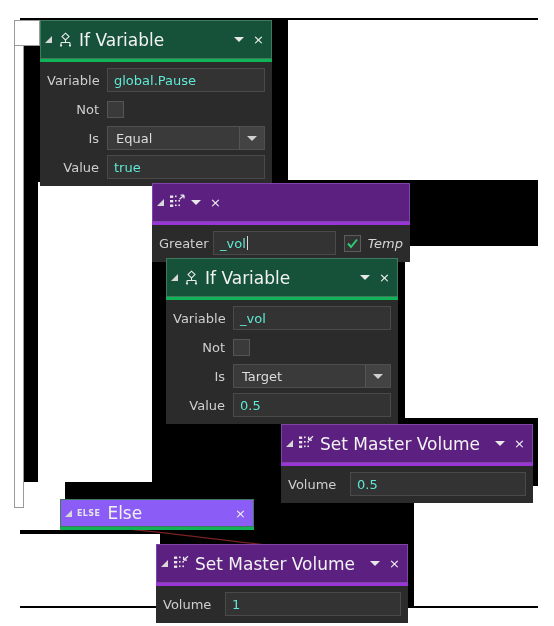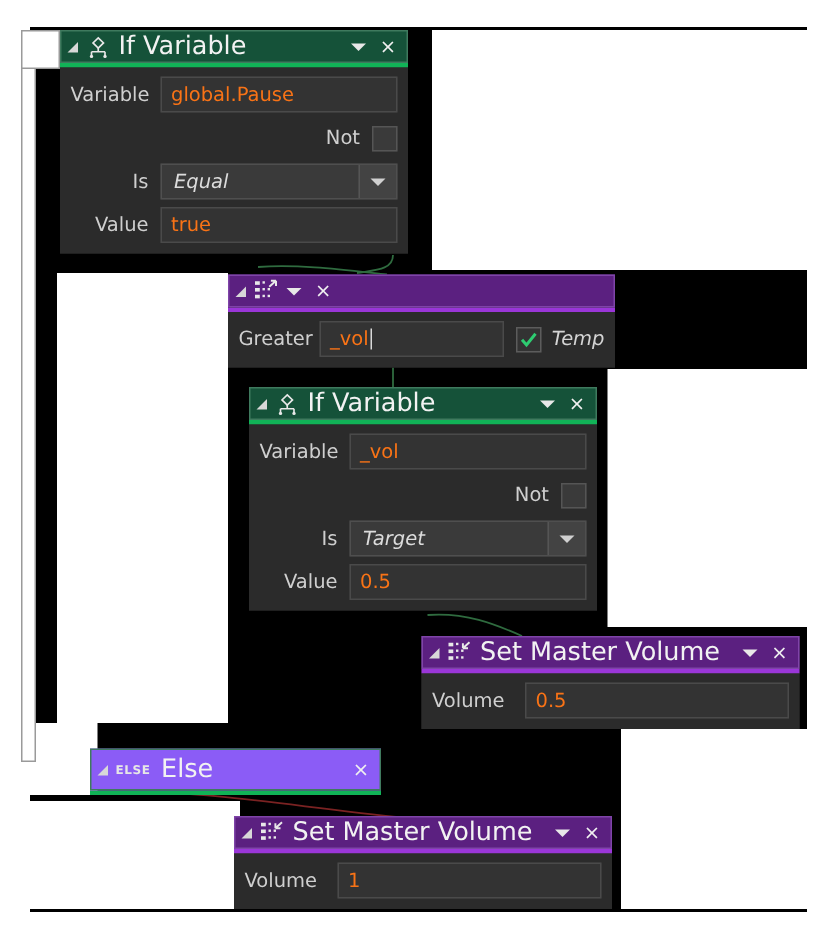--- a/index.html
+++ b/index.html
@@ -38,21 +38,21 @@
     pointer-events: none;
   }
 
   
   .node {
     position: absolute;
     background: #2b2b2b;
     box-sizing: border-box;
   }
   .node-head {
-    height: 22px;
+    height: 39px;
     display: flex;
     align-items: center;
     padding: 0 5px 0 4px;
     box-sizing: border-box;
     position: relative;
   }
   .node-head.green  { background: #155239; border: 1px solid #3f7a5e; }
   .node-head.purple { background: #5b2080; border: 1px solid #7f44a8; }
   .node-head.else   { background: #8b5cf6; border: 1px solid #3f7a5e; }
 
@@ -115,38 +115,37 @@
   .node-body {
     padding: 6px 7px 7px 7px;
     box-sizing: border-box;
     background: #2b2b2b;
   }
   .row {
     display: flex;
     align-items: center;
     height: 24px;
     margin-bottom: 5px;
-    justify-content: flex-end;
   }
   .row:last-child { margin-bottom: 0; }
 
   .row-label {
     color: #cfcfcf;
     font-size: 13px;
     text-align: right;
     padding-right: 8px;
     flex: 0 0 auto;
     white-space: nowrap;
   }
   .field {
     background: #333333;
     border: 1px solid #4a4a4a;
     height: 24px;
     box-sizing: border-box;
-    color: #f97316;
+    color: #5eead4;
     font-size: 13px;
     display: flex;
     align-items: center;
     padding: 0 6px;
     flex: 1 1 auto;
     overflow: hidden;
     white-space: nowrap;
   }
   .field.caret::after {
     content: "";
@@ -180,21 +179,20 @@
     flex: 1 1 auto;
     position: relative;
     overflow: hidden;
   }
   .select-text {
     color: #dcdcdc;
     font-size: 13px;
     padding-left: 8px;
     flex: 1 1 auto;
     white-space: nowrap;
-    font-style: italic;
   }
   .select-arrow {
     width: 24px;
     height: 22px;
     background: #434343;
     border-left: 1px solid #555;
     display: flex;
     align-items: center;
     justify-content: center;
     flex: 0 0 auto;

